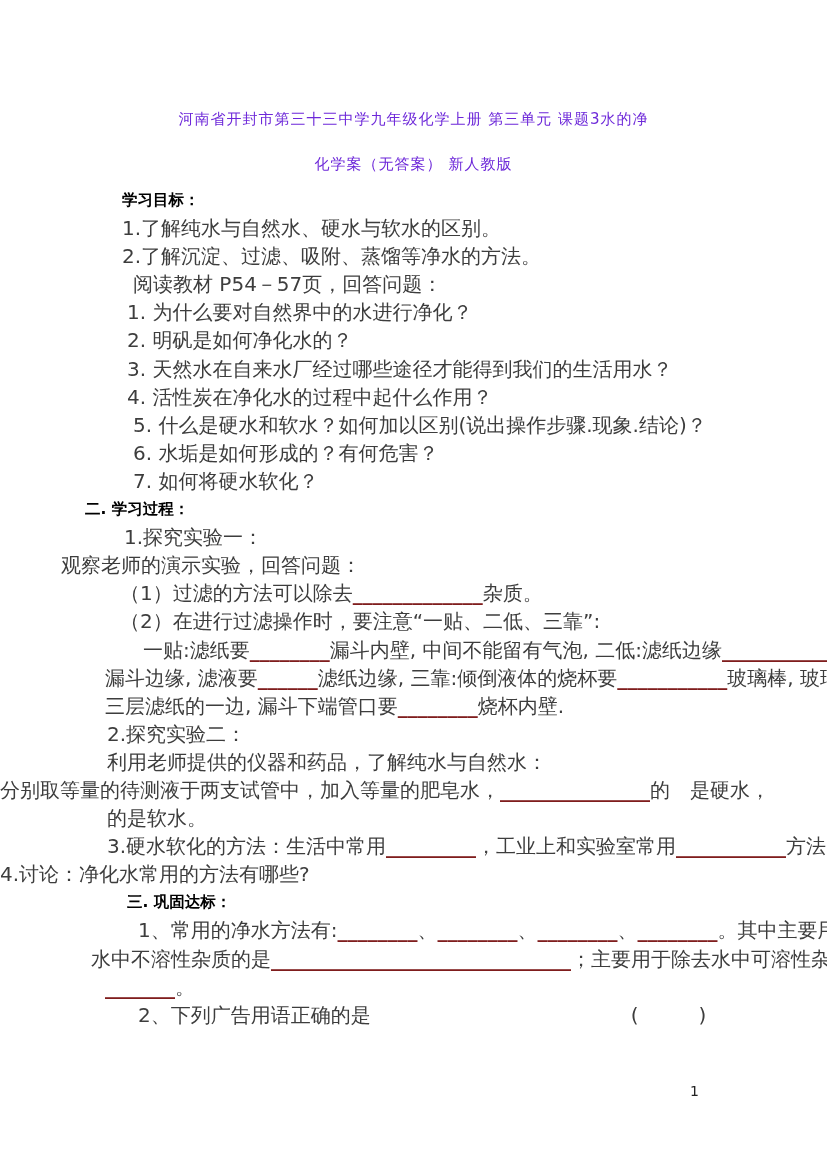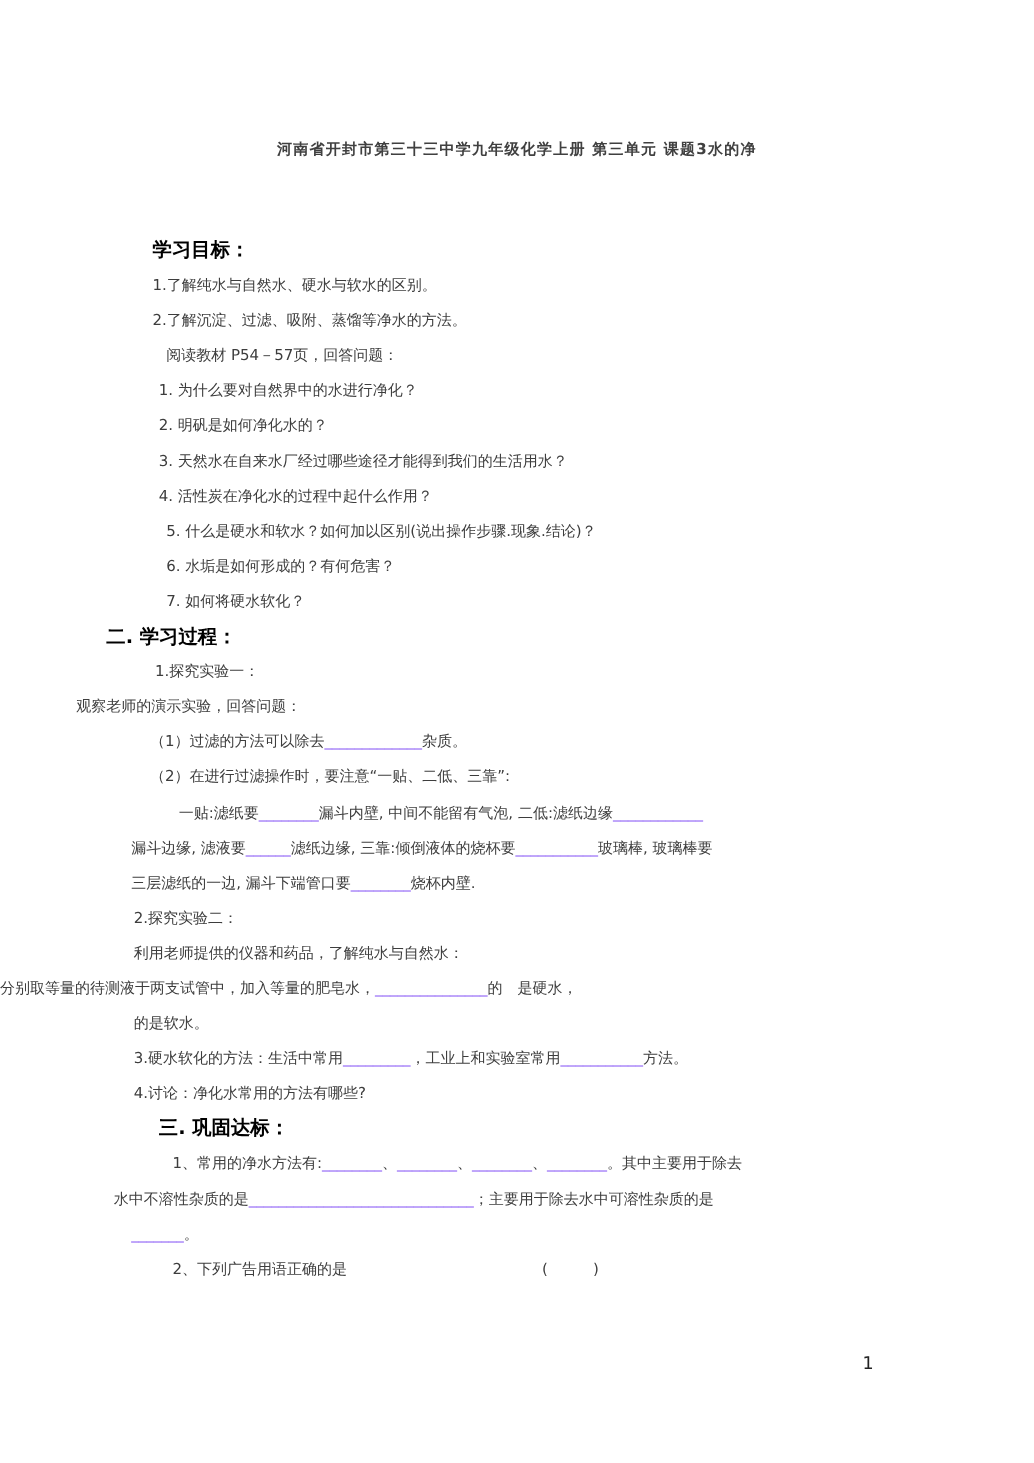--- a/index.html
+++ b/index.html
@@ -8,53 +8,54 @@
     width:827px;height:1170px;
     background:#ffffff;
     overflow:hidden;
     font-family:"DejaVu Sans", sans-serif;
   }
   .title-block{
     position:absolute;top:97px;left:0;width:827px;
     text-align:center;
   }
   .title-line{
-    font-size:12px;line-height:45px;
-    font-weight:bold;
-    color:#404040;
+    font-size:15px;line-height:45px;
+    font-weight:normal;
+    color:#6d28d9;
     letter-spacing:1px;
     white-space:pre;
   }
   .content{
     position:absolute;top:186px;left:0;width:661px;
   }
   .line{
-    font-size:12px;
+    font-size:20px;
     line-height:28.1px;
     color:#3d3d3d;
     white-space:pre;
   }
   .line.bold{
     font-weight:bold;
     color:#000000;
     font-size:15.5px;
   }
-  .blank{ color:#8b5cf6; }
+  .blank{ color:#7f1d1d;font-weight:bold; }
   .pageno{
     position:absolute;left:690px;top:1081px;
     font-size:14px;line-height:20px;color:#222222;
   }
 </style>
 </head>
 <body>
 
 <div class="page">
 
   <div class="title-block">
     <div class="title-line">河南省开封市第三十三中学九年级化学上册 第三单元 课题3水的净</div>
+    <div class="title-line">化学案（无答案） 新人教版</div>
   </div>
 
   <div class="content">
     <div class="line bold" style="margin-left:122px">学习目标：</div>
     <div class="line" style="margin-left:122px">1.了解纯水与自然水、硬水与软水的区别。</div>
     <div class="line" style="margin-left:122px">2.了解沉淀、过滤、吸附、蒸馏等净水的方法。</div>
     <div class="line" style="margin-left:133px">阅读教材 P54－57页，回答问题：</div>
     <div class="line" style="margin-left:127px">1. 为什么要对自然界中的水进行净化？</div>
     <div class="line" style="margin-left:127px">2. 明矾是如何净化水的？</div>
     <div class="line" style="margin-left:127px">3. 天然水在自来水厂经过哪些途径才能得到我们的生活用水？</div>
@@ -68,21 +69,21 @@
     <div class="line" style="margin-left:120px">（1）过滤的方法可以除去<span class="blank">_____________</span>杂质。</div>
     <div class="line" style="margin-left:120px">（2）在进行过滤操作时，要注意“一贴、二低、三靠”:</div>
     <div class="line" style="margin-left:143px">一贴:滤纸要<span class="blank">________</span>漏斗内壁, 中间不能留有气泡, 二低:滤纸边缘<span class="blank">____________</span></div>
     <div class="line" style="margin-left:105px">漏斗边缘, 滤液要<span class="blank">______</span>滤纸边缘, 三靠:倾倒液体的烧杯要<span class="blank">___________</span>玻璃棒, 玻璃棒要</div>
     <div class="line" style="margin-left:105px">三层滤纸的一边, 漏斗下端管口要<span class="blank">________</span>烧杯内壁.</div>
     <div class="line" style="margin-left:107px">2.探究实验二：</div>
     <div class="line" style="margin-left:107px">利用老师提供的仪器和药品，了解纯水与自然水：</div>
     <div class="line" style="">分别取等量的待测液于两支试管中，加入等量的肥皂水，<span class="blank">_______________</span>的　是硬水，</div>
     <div class="line" style="margin-left:107px">的是软水。</div>
     <div class="line" style="margin-left:107px">3.硬水软化的方法：生活中常用<span class="blank">_________</span>，工业上和实验室常用<span class="blank">___________</span>方法。</div>
-    <div class="line" style="margin-left:107px">4.讨论：净化水常用的方法有哪些?</div>
+    <div class="line" style="">4.讨论：净化水常用的方法有哪些?</div>
     <div class="line bold" style="margin-left:127px">三. 巩固达标：</div>
     <div class="line" style="margin-left:138px">1、常用的净水方法有:<span class="blank">________</span>、<span class="blank">________</span>、<span class="blank">________</span>、<span class="blank">________</span>。其中主要用于除去</div>
     <div class="line" style="margin-left:91px">水中不溶性杂质的是<span class="blank">______________________________</span>；主要用于除去水中可溶性杂质的是</div>
     <div class="line" style="margin-left:105px"><span class="blank">_______</span>。</div>
     <div class="line" style="margin-left:138px">2、下列广告用语正确的是　　　　　　　　　　　　　(　　　)</div>
   </div>
 
   <div class="pageno">1</div>
 
 </div>

